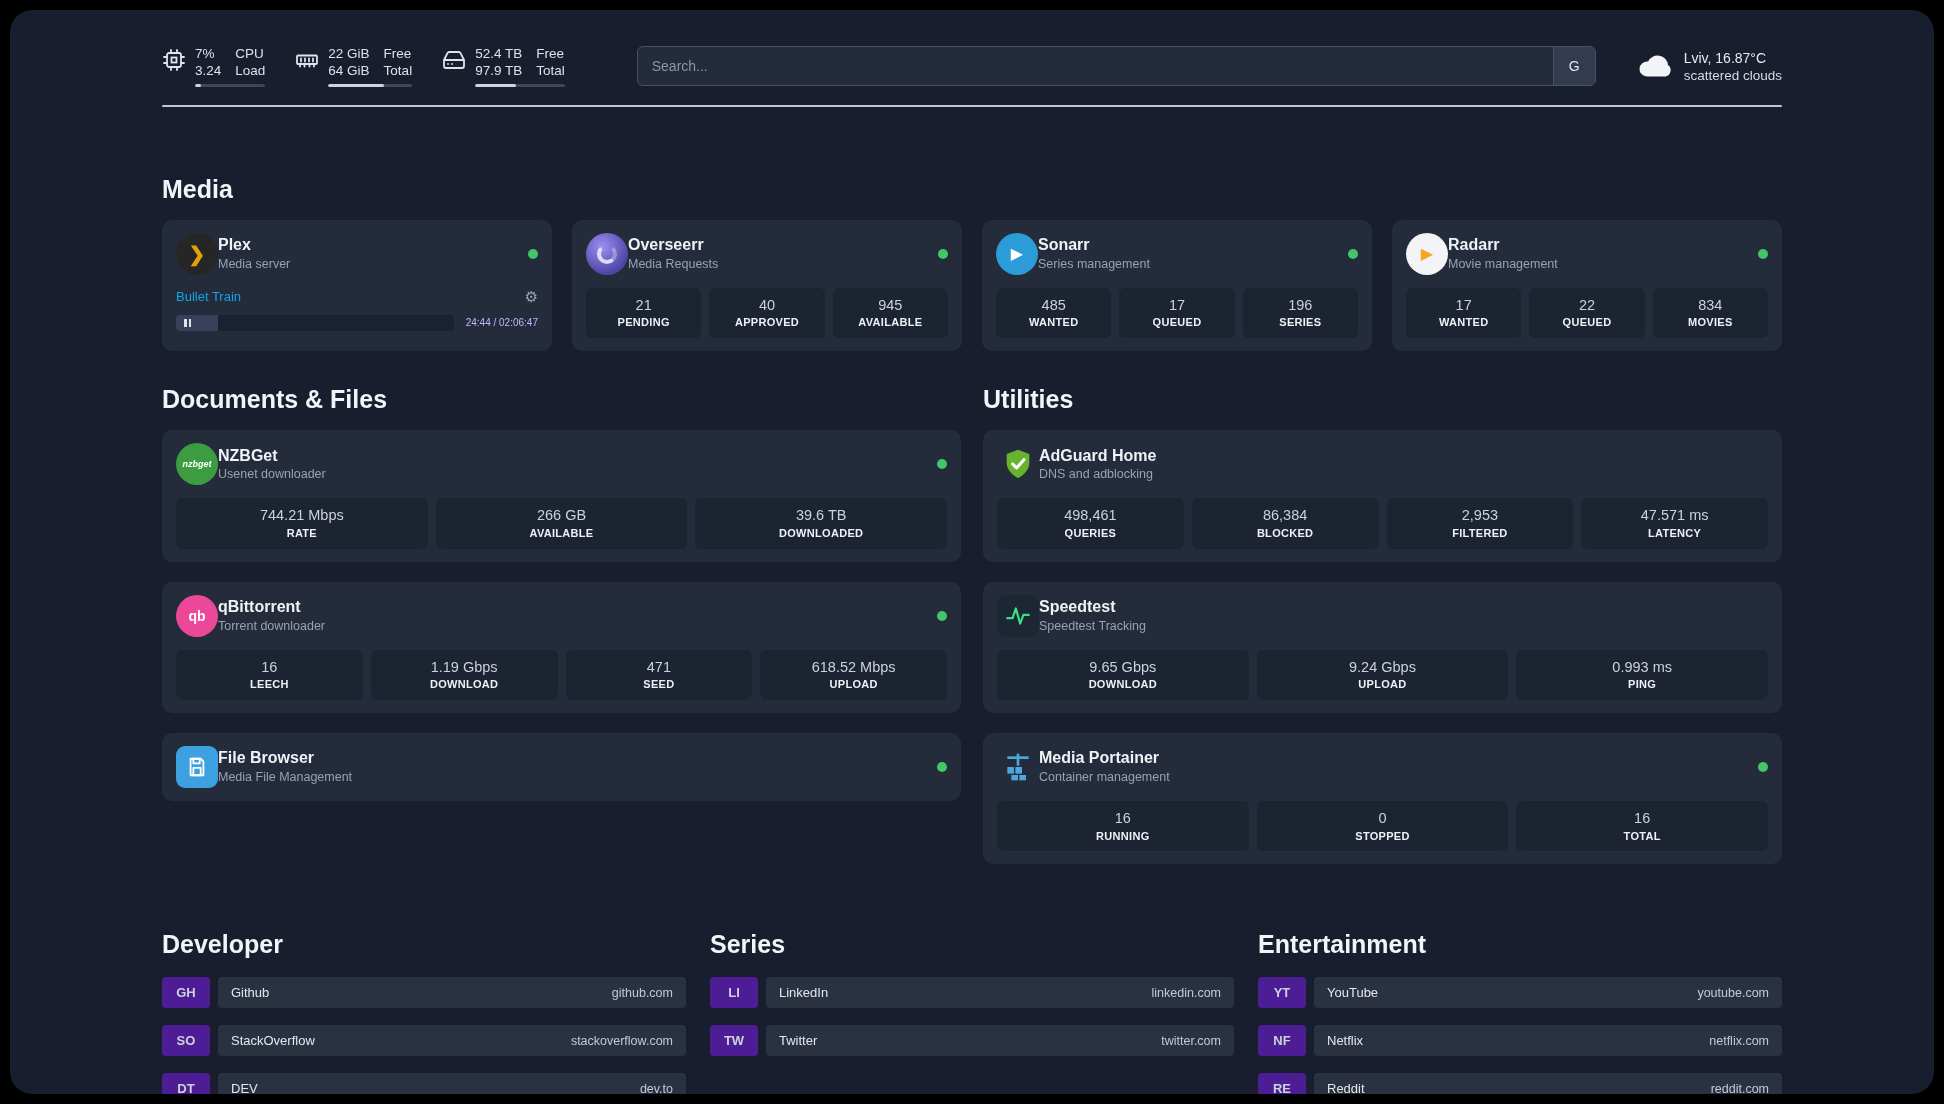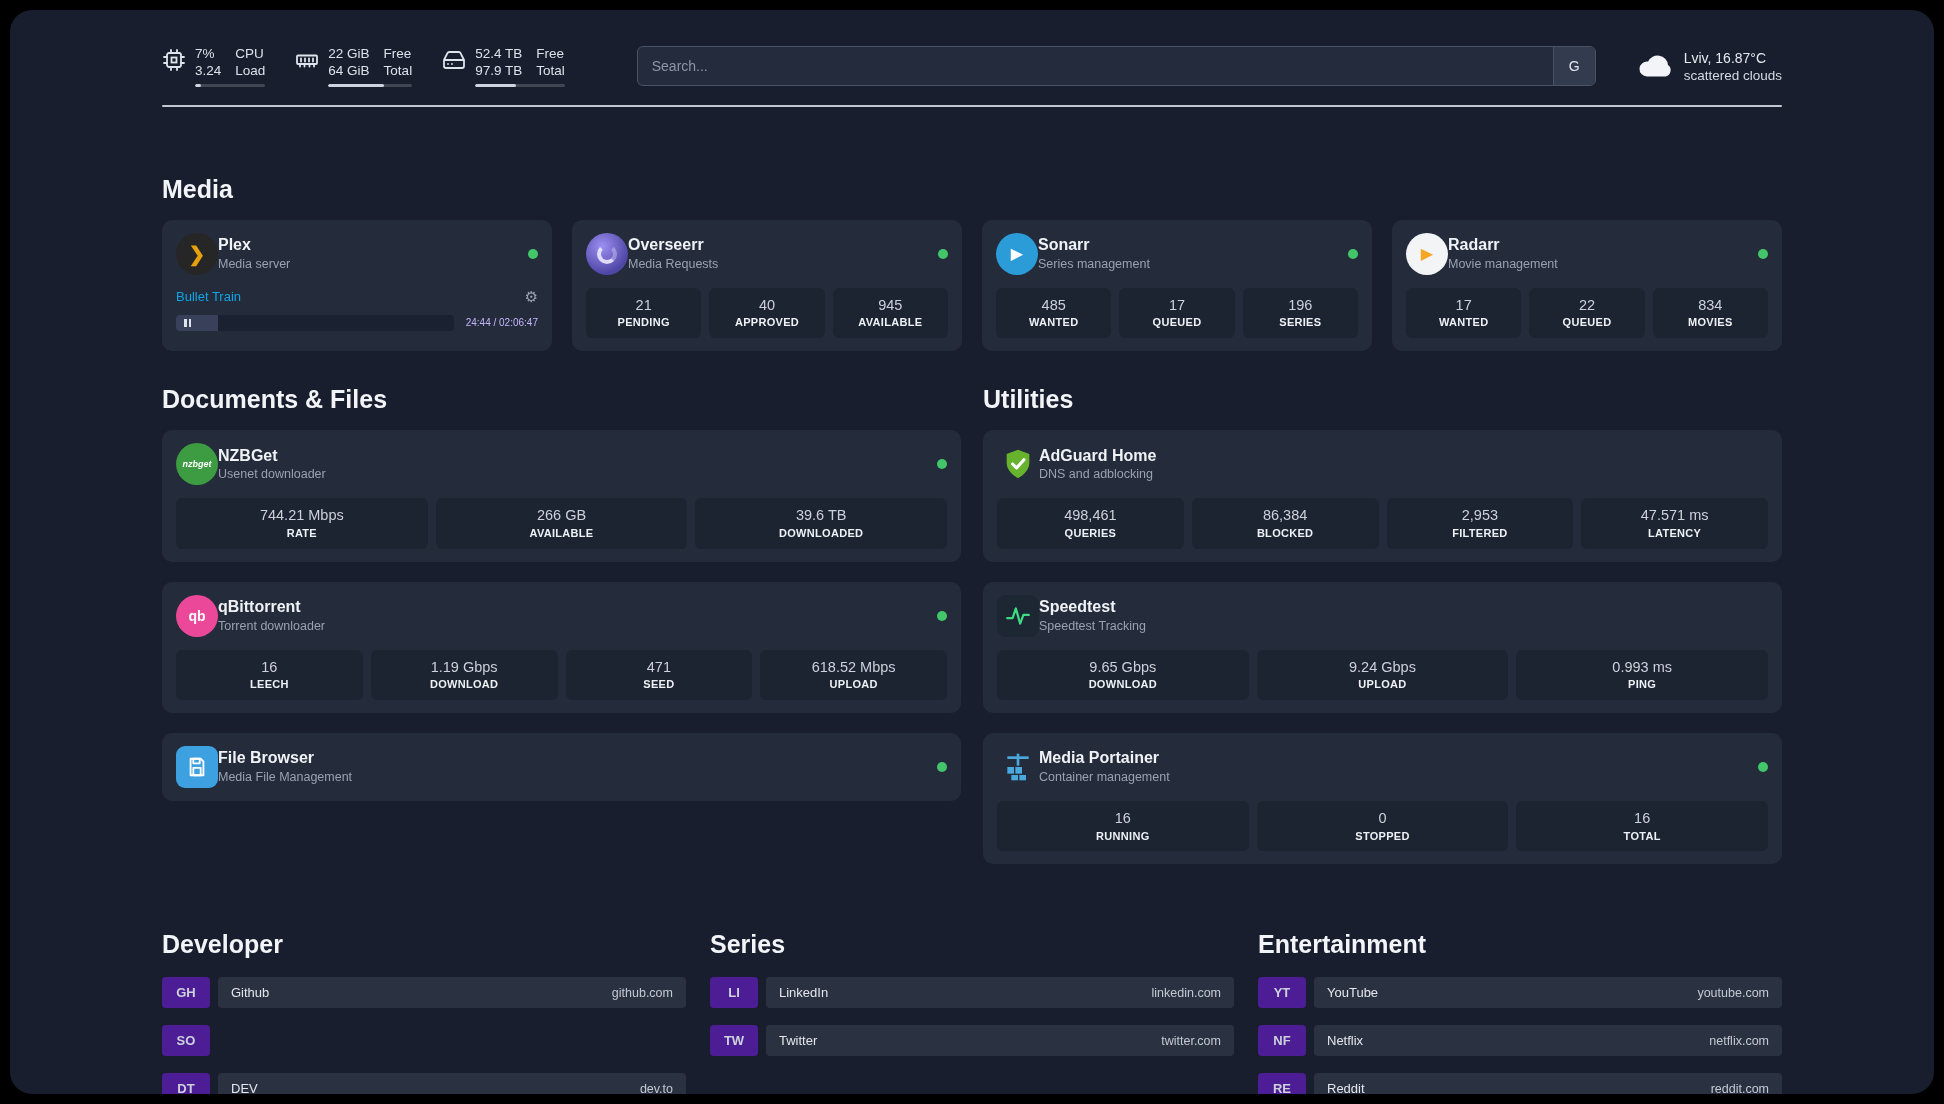--- a/index.html
+++ b/index.html
@@ -476,20 +476,24 @@
         <div class="bm-items">
           <div class="bm-row">
             <div class="bm-abbr">GH</div>
             <div class="bm-link">
               <span class="bm-label">Github</span>
               <span class="bm-url">github.com</span>
             </div>
           </div>
           <div class="bm-row">
             <div class="bm-abbr">SO</div>
+            <div class="bm-link">
+              <span class="bm-label">StackOverflow</span>
+              <span class="bm-url">stackoverflow.com</span>
+            </div>
           </div>
           <div class="bm-row">
             <div class="bm-abbr">DT</div>
             <div class="bm-link">
               <span class="bm-label">DEV</span>
               <span class="bm-url">dev.to</span>
             </div>
           </div>
         </div>
       </div>

